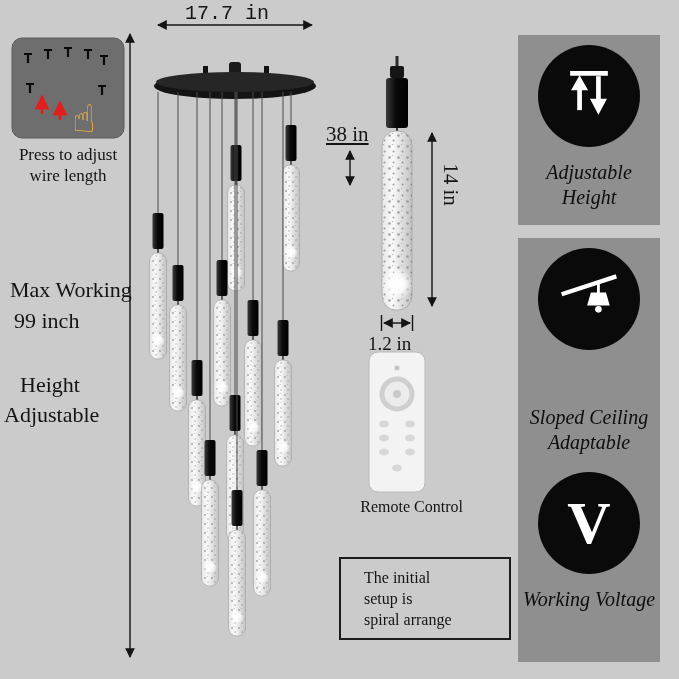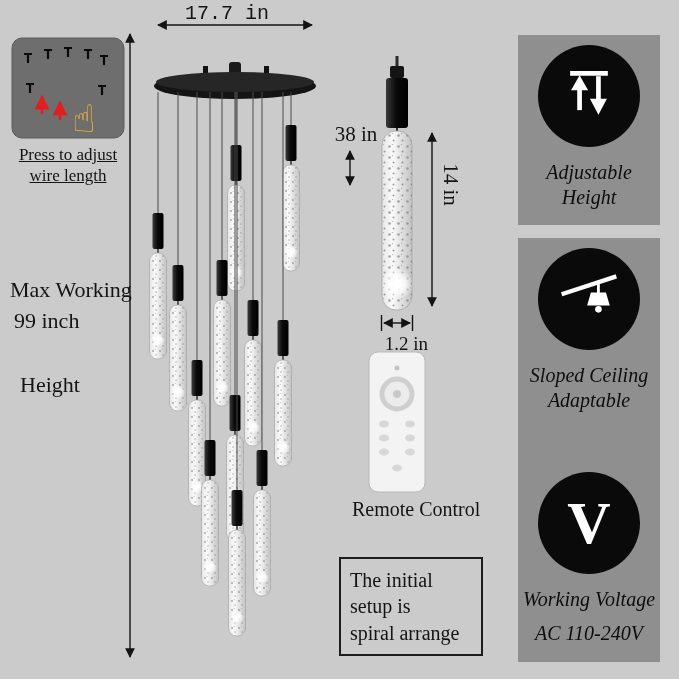--- a/index.html
+++ b/index.html
@@ -3,32 +3,32 @@
 <meta charset="utf-8">
 <style>
   html,body{margin:0;padding:0;background:#cbcbcb;}
   #stage{
     position:relative;width:679px;height:679px;background:#cbcbcb;
     font-family:"Liberation Serif","DejaVu Serif",serif;color:#141414;overflow:hidden;
   }
   #scene{position:absolute;left:0;top:0;}
   .lbl{position:absolute;color:#141414;}
   .lbl-canopy-w{left:185px;top:2px;width:100px;font-size:20px;font-family:Liberation Mono, monospace;}
-  .lbl-press{left:4px;top:144px;width:128px;text-align:center;font-size:17px;line-height:1.25;text-decoration:underline;}
+  .lbl-press{left:4px;top:144px;width:128px;text-align:center;font-size:17px;line-height:1.25;}
   .lbl-maxh1{left:10px;top:277px;font-size:22px;}
   .lbl-maxh2{left:14px;top:308px;font-size:22px;}
   .lbl-ha1{left:20px;top:372px;font-size:22px;}
   .lbl-ha2{left:4px;top:402px;font-size:22px;}
-  .lbl-drop{left:326px;top:122px;width:60px;text-align:center;font-size:21px;}
+  .lbl-drop{left:326px;top:122px;width:60px;text-align:left;font-size:21px;text-decoration:underline;}
   .lbl-tube-len{left:418px;top:172px;width:64px;text-align:center;font-size:21px;transform:rotate(90deg);}
-  .lbl-diam{left:368px;top:333px;width:60px;text-align:right;font-size:19px;}
-  .lbl-remote{left:333px;top:498px;width:130px;text-align:left;font-size:20px;margin-left:19px;}
+  .lbl-diam{left:368px;top:333px;width:60px;text-align:left;font-size:19px;}
+  .lbl-remote{left:333px;top:498px;width:130px;text-align:right;font-size:16px;}
   .setup-note{
     position:absolute;left:339px;top:557px;width:122px;border:2px solid #1c1c1c;
-    padding:8px 9px;font-size:20px;line-height:1.32;background:transparent;
+    padding:8px 23px;font-size:16px;line-height:1.32;background:transparent;
   }
   .feature{
     position:absolute;left:518px;width:142px;background:#8f8f8f;
     display:flex;flex-direction:column;align-items:center;
   }
   .circle{
     width:102px;height:102px;border-radius:50%;background:#0a0a0a;
     display:flex;align-items:center;justify-content:center;margin-top:10px;flex:none;
   }
   .feat-label{margin-top:13px;font-size:20px;text-align:center;line-height:1.25;width:140px;color:#0d0d0d;font-style:italic;}
@@ -187,20 +187,21 @@
         <ellipse cx="397" cy="468" rx="5" ry="3.5"></ellipse>
       </g>
     </g>
   </svg>
 
   <div class="lbl lbl-canopy-w">17.7 in</div>
   <div class="lbl lbl-press">Press to adjust wire length</div>
   <div class="lbl lbl-maxh1">Max Working</div>
   <div class="lbl lbl-maxh2">99 inch</div>
   <div class="lbl lbl-ha1">Height</div>
+  <div class="lbl lbl-ha2">Adjustable</div>
   <div class="lbl lbl-drop">38 in</div>
   <div class="lbl lbl-tube-len">14 in</div>
   <div class="lbl lbl-diam">1.2 in</div>
   <div class="lbl lbl-remote">Remote Control</div>
 
   <div class="setup-note">
     <div>The initial</div>
     <div>setup is</div>
     <div>spiral arrange</div>
   </div>
@@ -211,33 +212,32 @@
         <line x1="15" y1="11" x2="55" y2="11" stroke="#ffffff" stroke-width="5"></line>
         <line x1="25" y1="50" x2="25" y2="27" stroke="#ffffff" stroke-width="5"></line>
         <polygon points="16,29 34,29 25,13" fill="#ffffff"></polygon>
         <line x1="45" y1="14" x2="45" y2="40" stroke="#ffffff" stroke-width="5"></line>
         <polygon points="36,38 54,38 45,55" fill="#ffffff"></polygon>
       </svg>
     </div>
     <div class="feat-label">Adjustable Height</div>
   </div>
 
-  <div class="feature" style="top:238px;height:256px;">
+  <div class="feature" style="top:238px;height:256px;gap:42px;">
     <div class="circle">
       <svg width="66" height="66" viewBox="0 0 70 70">
         <line x1="6" y1="30" x2="64" y2="11" stroke="#ffffff" stroke-width="4.5"></line>
         <line x1="45" y1="16" x2="45" y2="29" stroke="#ffffff" stroke-width="3"></line>
         <polygon points="37,28 53,28 57,42 33,42" fill="#ffffff"></polygon>
         <circle cx="45" cy="46" r="3.5" fill="#ffffff"></circle>
       </svg>
     </div>
     <div class="feat-label">Sloped Ceiling Adaptable</div>
   </div>
 
   <div class="feature" style="top:462px;height:200px;">
     <div class="circle">
       <span class="volt-glyph">V</span>
     </div>
     <div class="feat-label">Working Voltage</div>
-    <div class="feat-label feat-label-2">AC 110-240V</div>
   </div>
 
 </div>
 
 </body></html>

